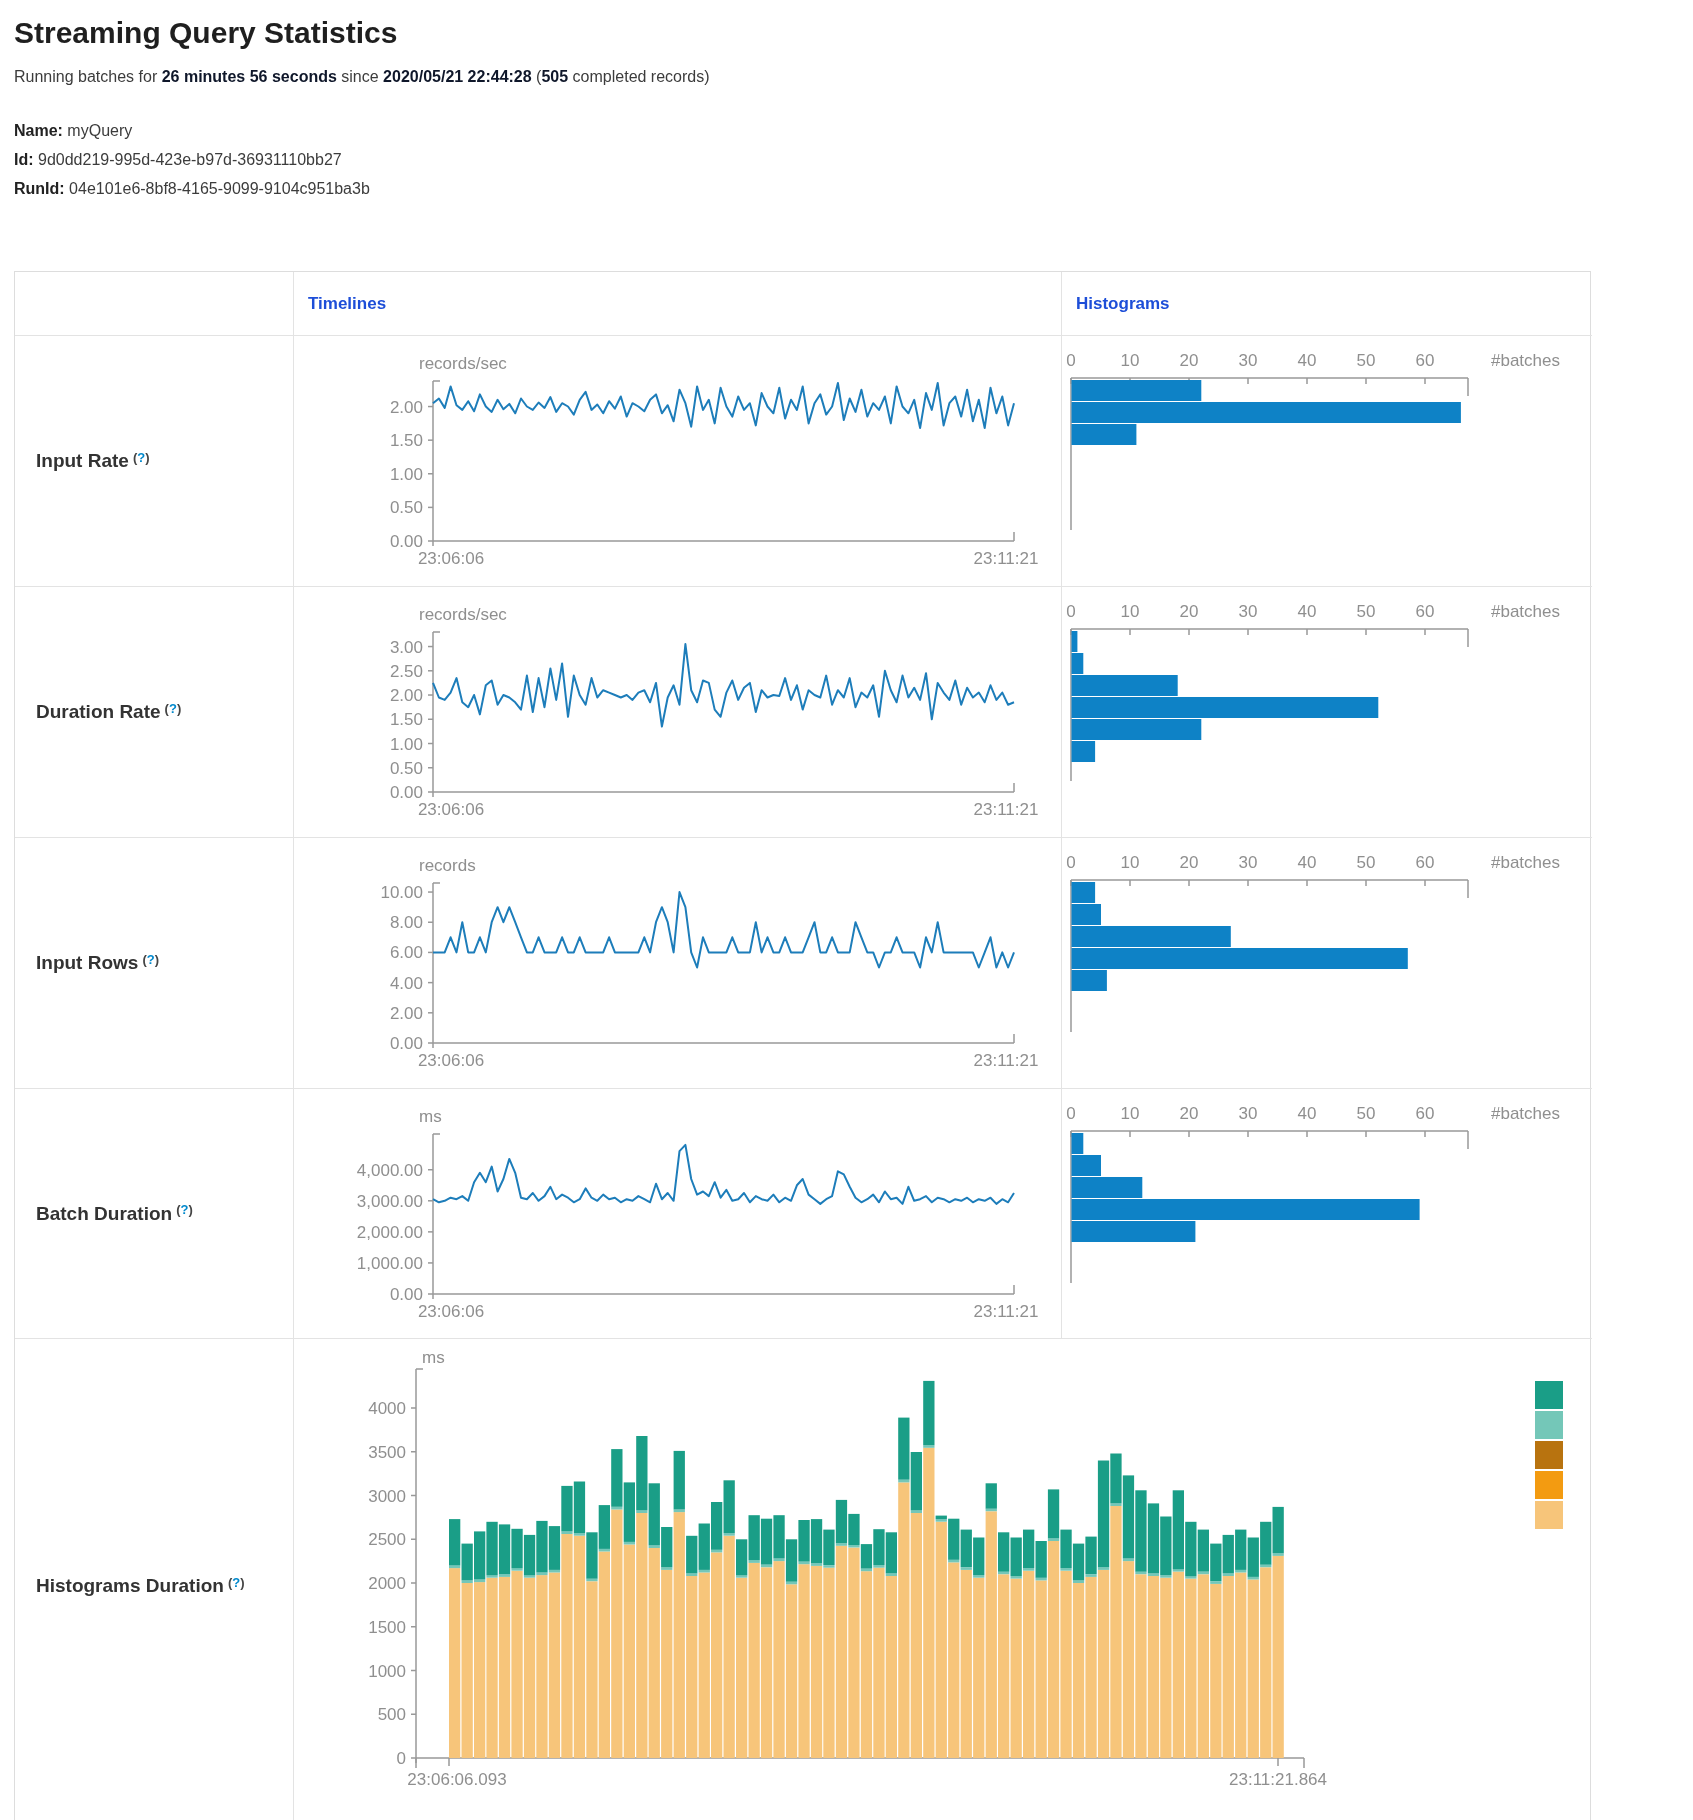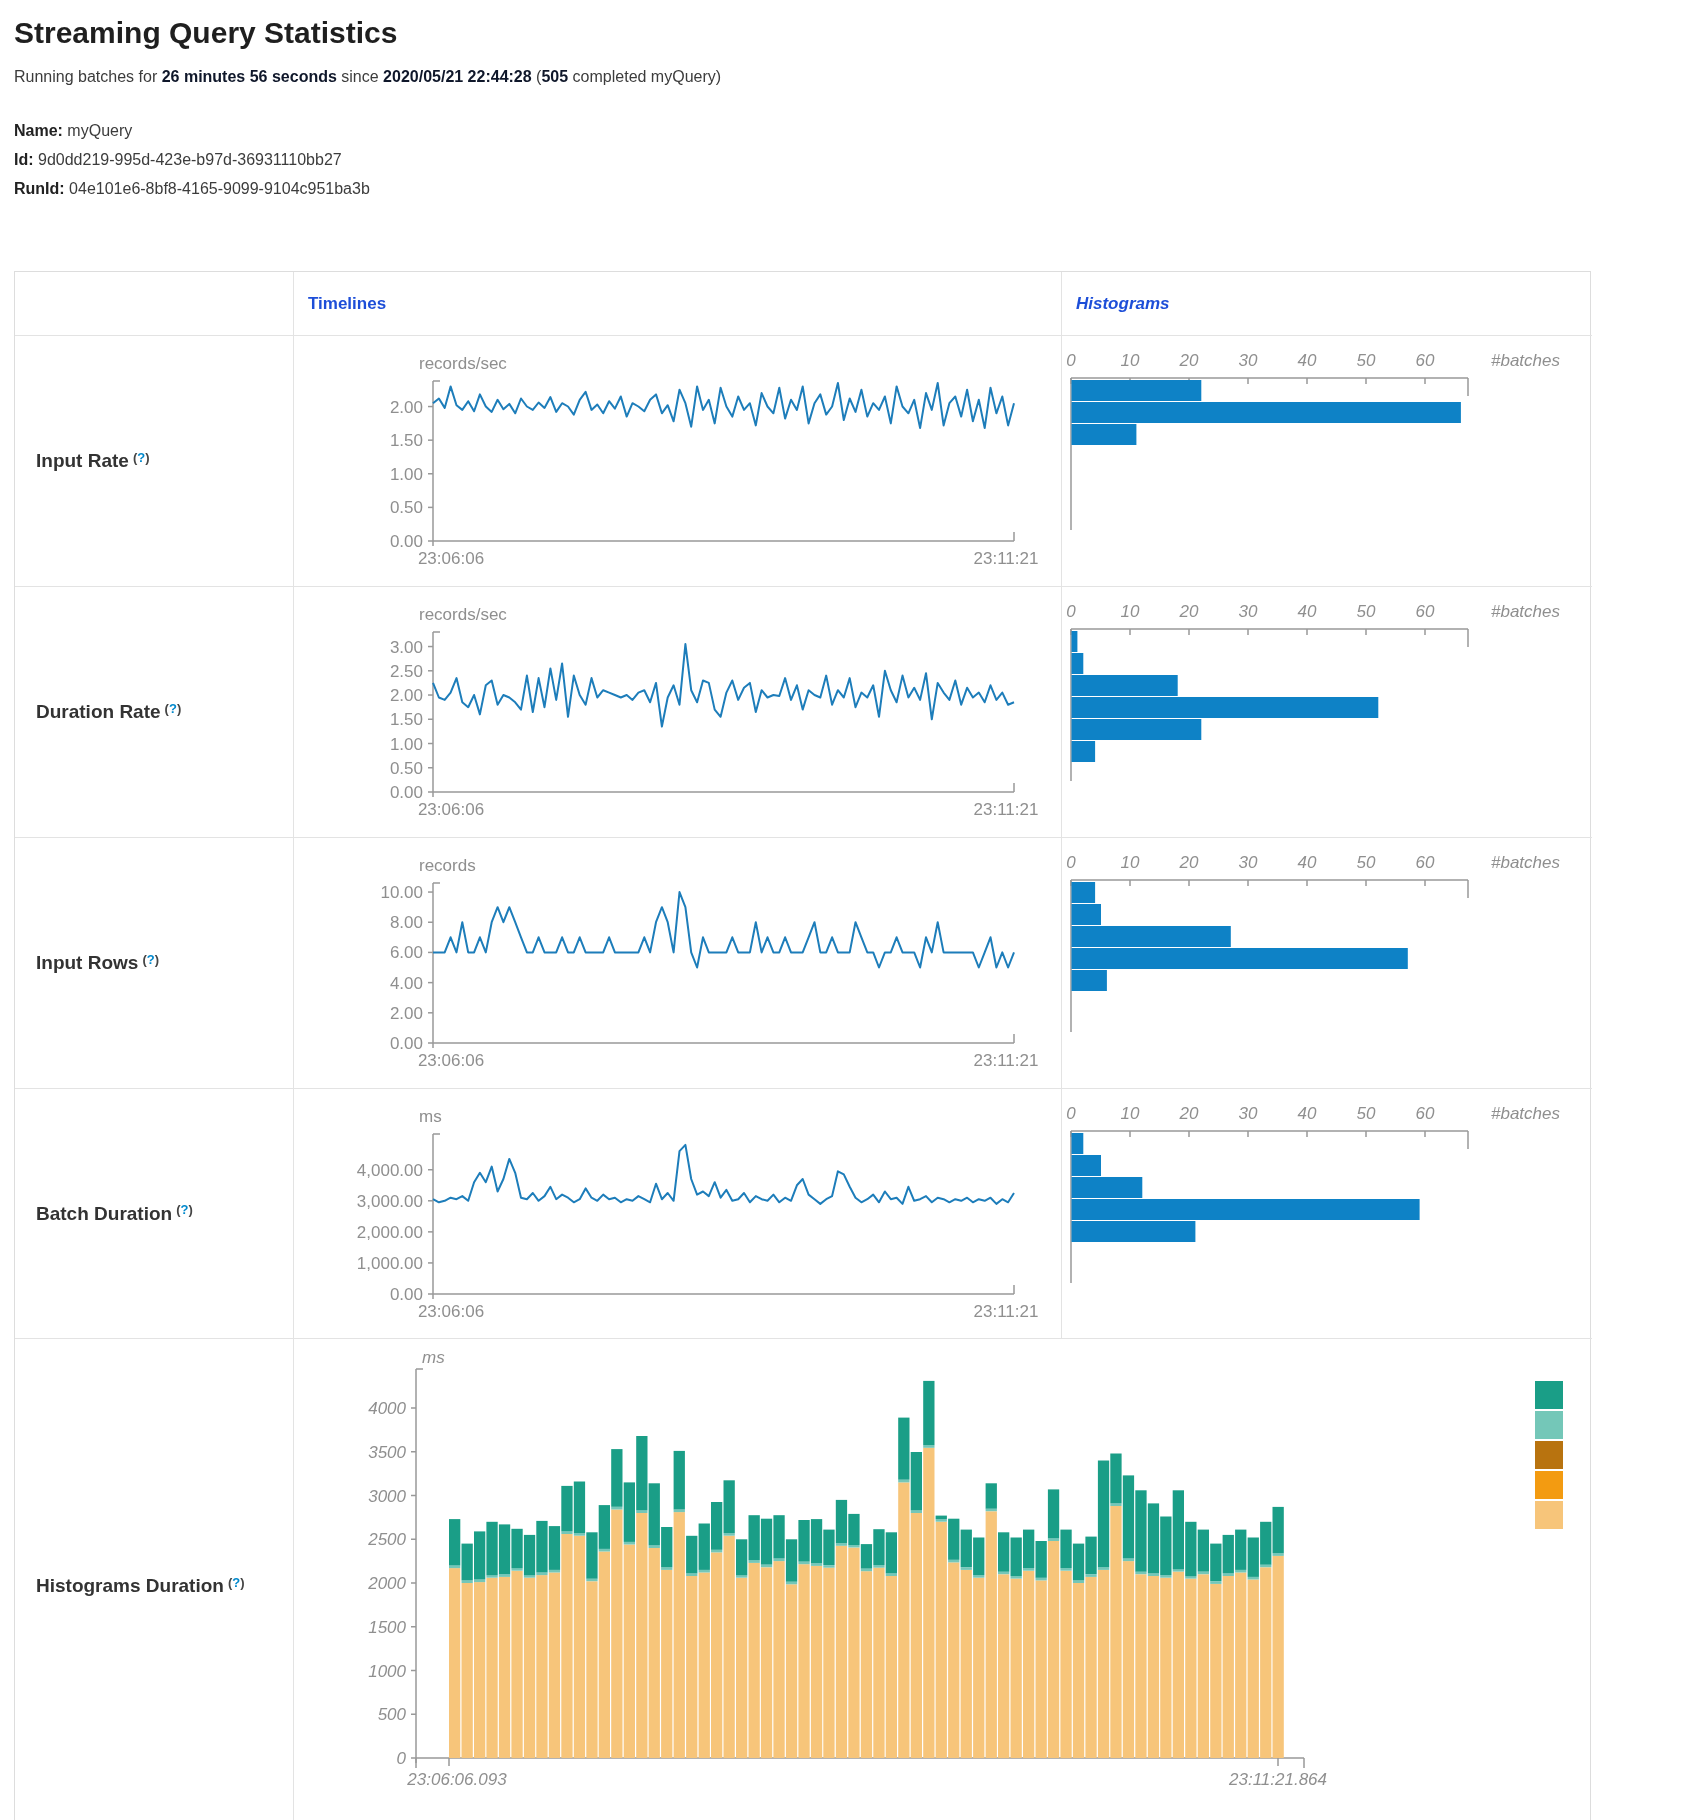--- a/index.html
+++ b/index.html
@@ -6,36 +6,36 @@
   body{font-family:"Liberation Sans",sans-serif;color:#333;width:1693px;height:1820px;overflow:hidden;}
   .page{position:relative;width:1693px;height:1820px;}
   .page-title{font-size:30px;font-weight:700;color:#1f1f1f;margin:16px 0 12px 14px;}
   .subtitle{font-size:16px;color:#3c3c3c;margin:18px 0 0 14px;}
   .subtitle b{color:#0f172a;}
   .meta{margin:36px 0 0 14px;font-size:16px;color:#3c3c3c;}
   .meta-row{margin:0 0 11px 0;}
   .meta-row b{color:#222;text-align:center;}
   .stats-table{position:absolute;left:14px;top:255px;width:1577px;height:1563px;border:1px solid #ddd;display:grid;grid-template-columns:279px 768px 530px;grid-template-rows:64px 251px 251px 251px 250px 494px;box-sizing:border-box;background:#fff;}
   .cell{border-right:1px solid #e3e3e3;border-bottom:1px solid #e3e3e3;box-sizing:border-box;overflow:hidden;}
-  .cell.last-col{border-right:none;font-style:italic;}
+  .cell.last-col{border-right:none;}
   .cell.last-row{border-bottom:none;}
   .hdr{display:flex;align-items:center;font-size:17px;font-weight:700;color:#1d4ed8;padding-left:14px;}
   .label-cell{display:flex;align-items:center;padding-left:21px;font-size:19px;font-weight:700;color:#333;}
   .help{font-size:13px;font-weight:700;vertical-align:super;margin-left:4px;position:relative;top:-4px;}
   .help .paren{color:#444;}
   .help .q{color:#0088cc;cursor:pointer;}
   .chart-cell{position:relative;}
   svg text{font-family:"Liberation Sans",sans-serif;}
 </style>
 </head>
 <body>
 
 <div class="page">
   <h1 class="page-title">Streaming Query Statistics</h1>
-  <div class="subtitle"><span>Running batches for </span><b>26 minutes 56 seconds</b><span> since </span><b>2020/05/21 22:44:28</b><span> (</span><b>505</b><span> completed myQuery)</span></div>
+  <div class="subtitle"><span>Running batches for </span><b>26 minutes 56 seconds</b><span> since </span><b>2020/05/21 22:44:28</b><span> (</span><b>505</b><span> completed records)</span></div>
 
   <div class="meta">
     <div class="meta-row"><b>Name:</b><span> myQuery</span></div>
     <div class="meta-row"><b>Id:</b><span> 9d0dd219-995d-423e-b97d-36931110bb27</span></div>
     <div class="meta-row"><b>RunId:</b><span> 04e101e6-8bf8-4165-9099-9104c951ba3b</span></div>
   </div>
 
   <div class="stats-table">
 
     <div class="cell hdr"></div>

